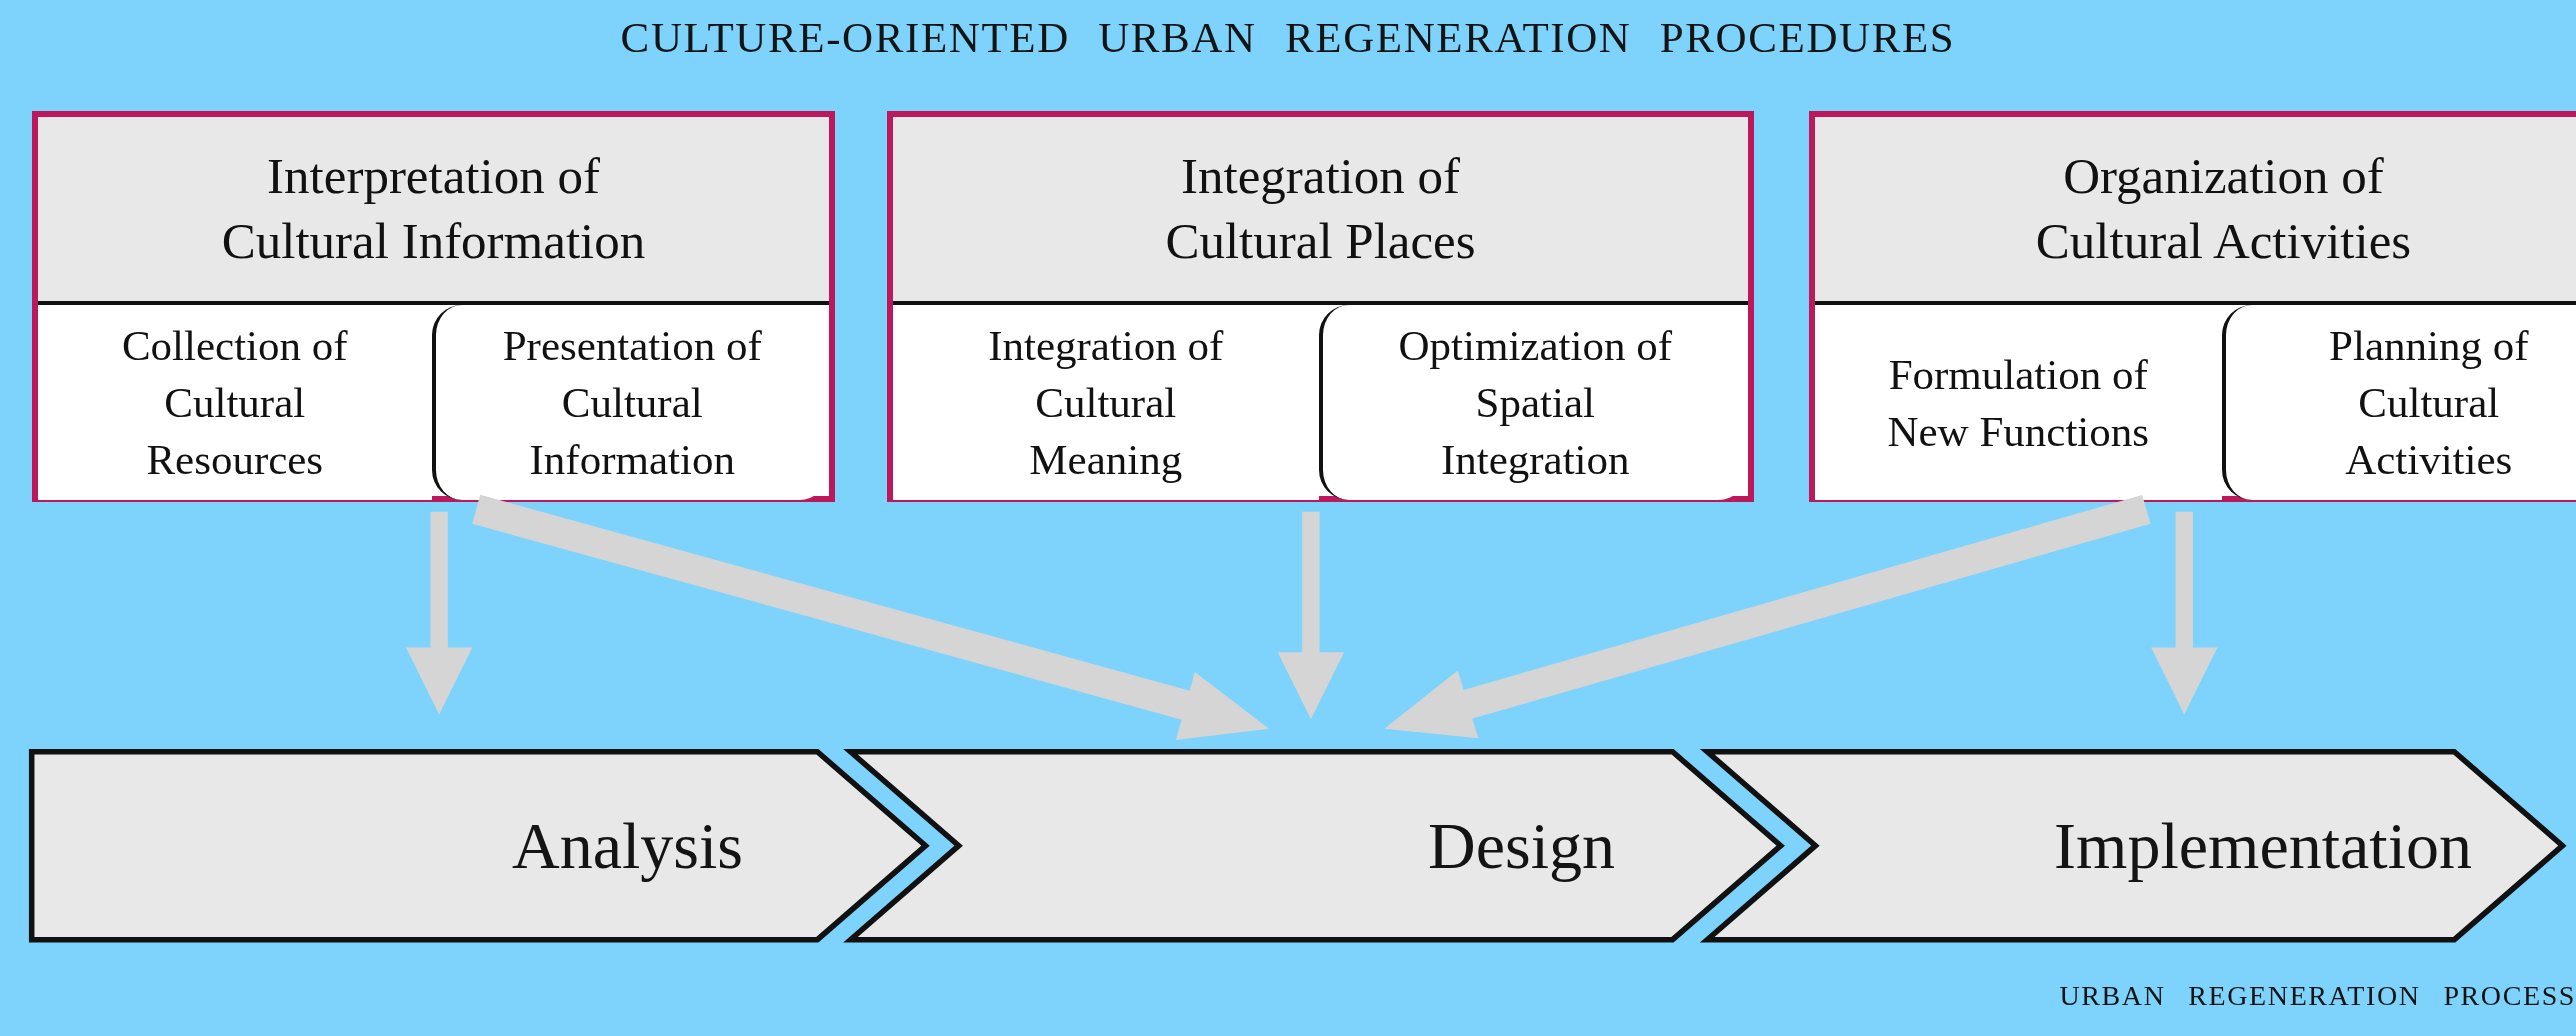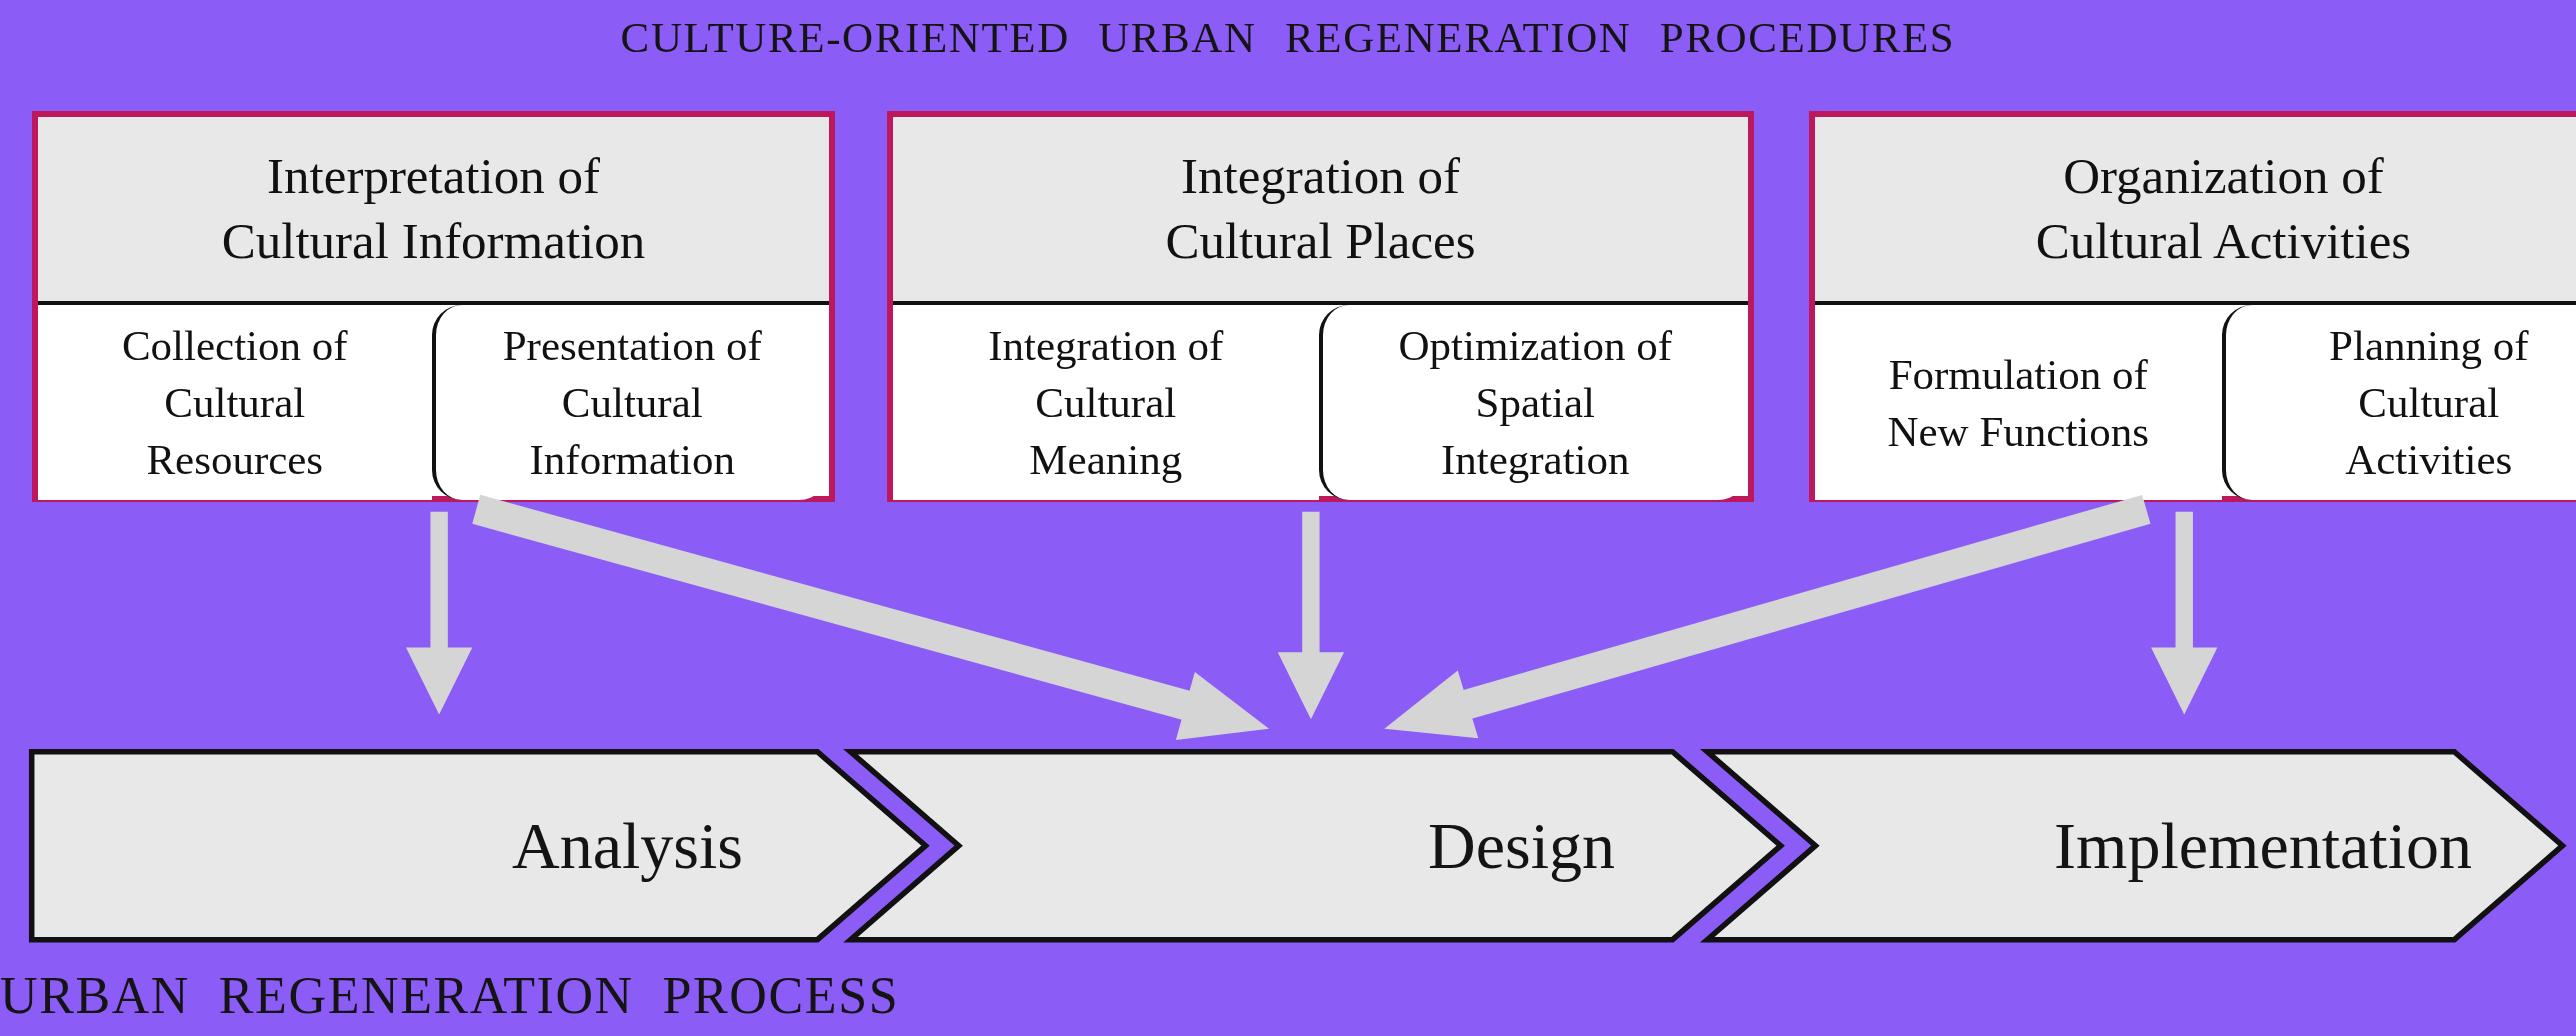--- a/index.html
+++ b/index.html
@@ -1,19 +1,19 @@
 <!DOCTYPE html>
 <html style="font-size:12.6px"><head>
 <meta charset="utf-8">
 <style>
   html,body{margin:0;padding:0;background:#ffffff;}
   #canvas{
     position:relative;
     width:2576px;height:1036px;
-    background:#8b5cf6;
+    background:#7dd3fc;
     font-family:"Liberation Serif","DejaVu Serif",serif;
     color:#111111;
     overflow:hidden;
   }
   .abs{position:absolute;}
   #diagram-title{
     top:9.5px;left:0;width:2576px;
     text-align:center;
     font-size:43px;line-height:55px;
     letter-spacing:1.6px;word-spacing:16px;
@@ -55,22 +55,22 @@
     top:804px;width:632px;height:84px;
     text-align:right;
     font-size:66px;line-height:84px;
     color:#141414;
   }
   #phase-label-analysis{left:111px;}
   #phase-label-design{left:983px;}
   #phase-label-implementation{left:1840px;}
   #process-label{
     top:968px;left:0;width:2576px;
-    text-align:left;
-    font-size:52px;line-height:55px;
+    text-align:right;
+    font-size:28px;line-height:55px;
     letter-spacing:1.6px;word-spacing:14.2px;
     color:#141414;
   }
   .chev{stroke:#111111;stroke-width:7;stroke-linejoin:miter;}
   .arrow-shaft{stroke-linecap:butt;}
 </style>
 </head>
 <body>
 
 <div id="canvas">

